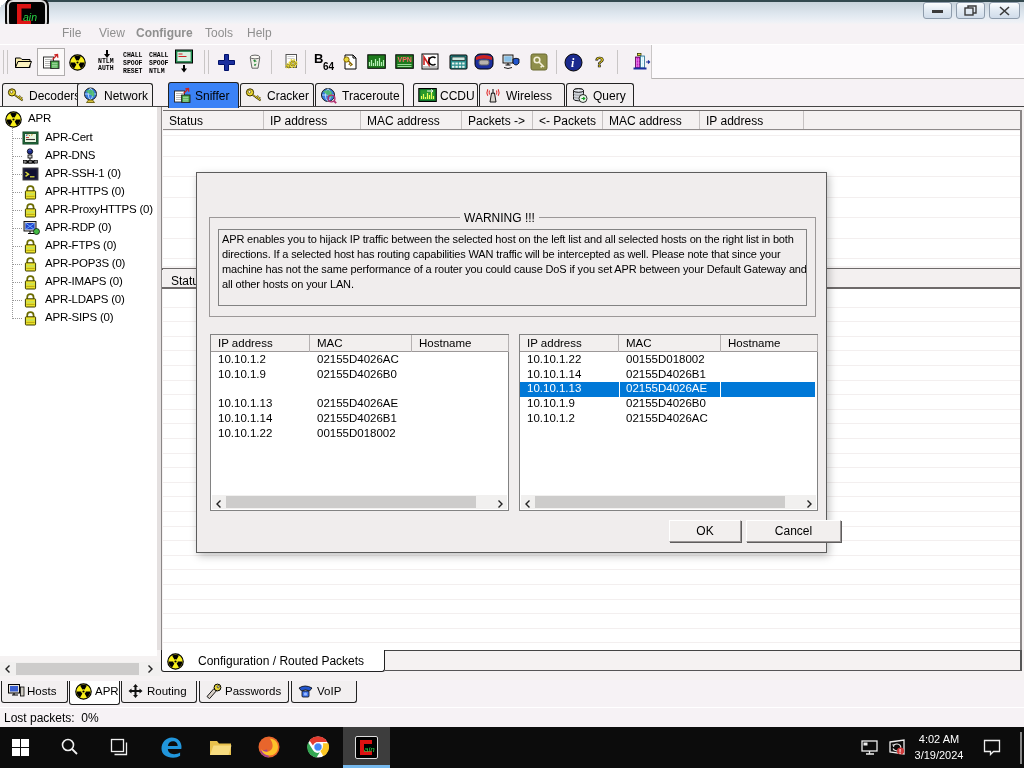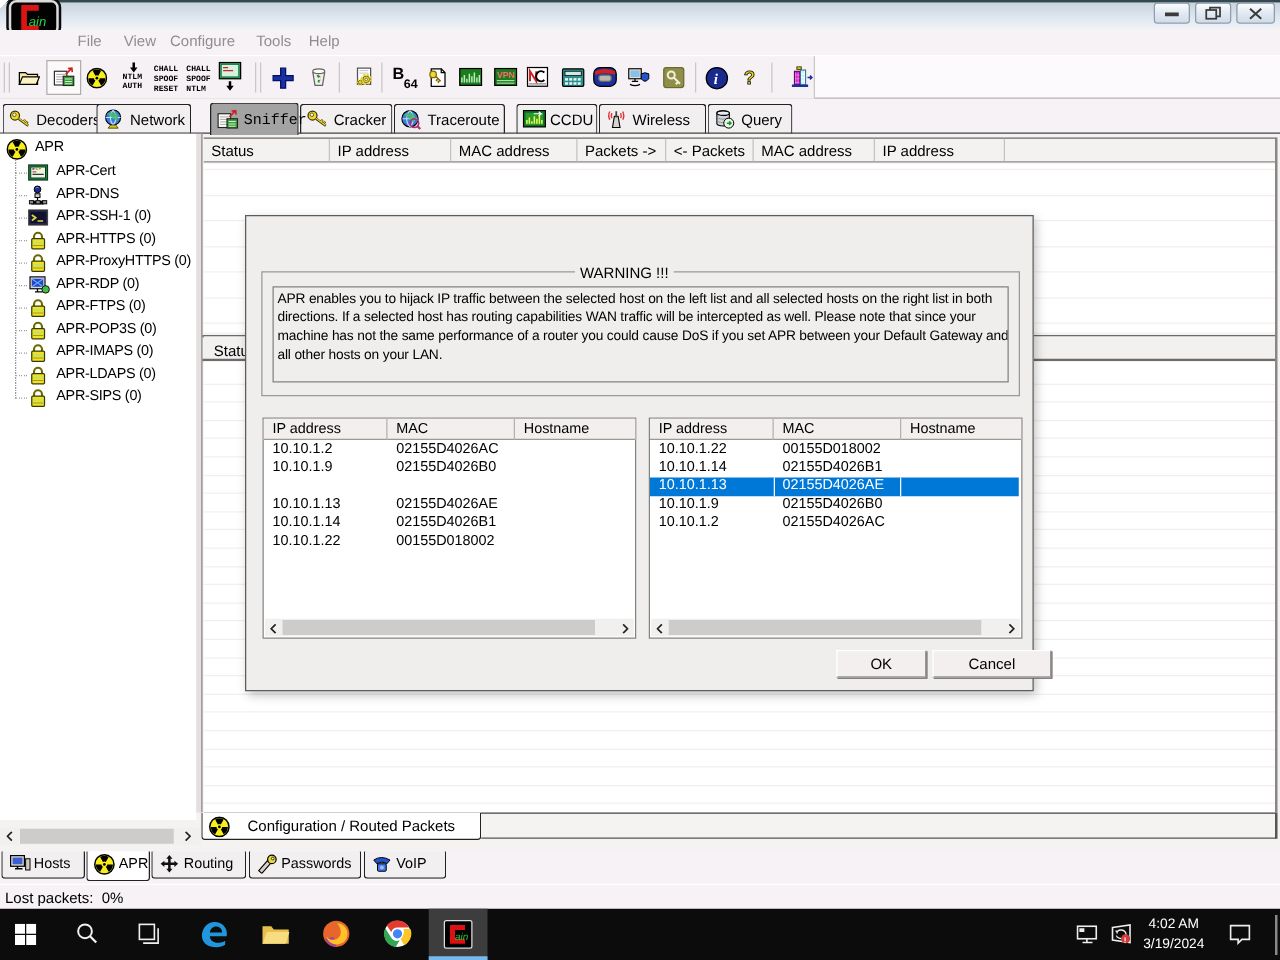--- a/index.html
+++ b/index.html
@@ -62,21 +62,21 @@
       <rect x="8" y="5" width="8" height="7" fill="none" stroke="#3a3a3a" stroke-width="1.4"></rect>
       <path d="M11 5 v-2 h8 v7 h-3" fill="none" stroke="#3a3a3a" stroke-width="1.4"></path>
     </svg></div>
 <div class="abs winbtn" style="left:989px;width:31px;"><svg width="29" height="15">
       <path d="M10 4 l9 8 M19 4 l-9 8" stroke="#3a3a3a" stroke-width="1.6"></path>
     </svg></div>
 
 <div class="abs" id="menubar">
   <span style="left:62px;">File</span>
   <span style="left:99px;">View</span>
-  <span style="left:136px;">Configure</span>
+  <span style="left:136px;font-weight:bold;">Configure</span>
   <span style="left:205px;">Tools</span>
   <span style="left:247px;">Help</span>
 </div>
 
 <div class="abs" id="toolbar">
   <div style="position:absolute;left:0;top:0;width:652px;height:34px;background:#f5f1f4;border-right:1px solid #c9c6c6;"></div>
   <div class="vsep" style="left:3px;"></div>
   <div class="vsep" style="left:7px;"></div>
   <div id="tbicons"></div>
 <div style="position: absolute; left: 14px; top: 9px;"><svg width="18" height="16" viewBox="0 0 18 16">
@@ -227,21 +227,21 @@
     </div>
     <div class="tab" style="left: 77px; width: 76px;">
       <div style="position: absolute; left: 4px; top: 3px; width: 18px; height: 18px;"><svg width="17" height="17" viewBox="0 0 17 17">
           <circle cx="8.5" cy="7" r="6" fill="#3a7de0" stroke="#000" stroke-width="0.9"></circle>
           <path d="M2.5 7 h12 M8.5 1 a9 9 0 0 1 0 12 M8.5 1 a9 9 0 0 0 0 12" stroke="#bfe0ff" stroke-width="0.9" fill="none"></path>
           <path d="M3.5 4 q5 -2.5 8 0 q2 3.5 0 6" fill="#4bbd66" opacity="0.85"></path>
           <path d="M6.5 13 h4 l2 2.5 h-8 z" fill="#d8c23a" stroke="#5a5000" stroke-width="0.8"></path>
         </svg></div>
       <div style="position: absolute; left: 26px; top: 5px; white-space: nowrap;">Network</div>
     </div>
-    <div class="tab" style="left: 168px; width: 71px; background: #a3a3a3; top: 2px; height: 26px; z-index: 5; font-family: Liberation Mono, monospace;">
+    <div class="tab" style="left: 168px; width: 71px; background: #3b82f6; top: 2px; height: 26px; z-index: 5;">
       <div style="position: absolute; left: 4px; top: 4px; width: 18px; height: 18px;"><svg width="18" height="17" viewBox="0 0 18 17">
           <rect x="1.5" y="4" width="10" height="11" fill="#fdfdfb" stroke="#222" stroke-width="0.9"></rect>
           <path d="M3 6.5 h7 M3 8.5 h7 M3 10.5 h7 M3 12.5 h7" stroke="#9a9a9a" stroke-width="0.7"></path>
           <rect x="8.6" y="8" width="8.4" height="7.4" fill="#3d9e3d" stroke="#222" stroke-width="0.9"></rect>
           <path d="M10 10.2 h5.5 M10 12.2 h5.5 M10 14 h5.5" stroke="#c8f4c8" stroke-width="0.9"></path>
           <path d="M10.5 6.5 L15.5 1.5 m-3.2 .3 l3.2 -.3 .3 3.2" stroke="#cc2222" stroke-width="1.3" fill="none"></path>
         </svg></div>
       <div style="position: absolute; left: 26px; top: 6px; white-space: nowrap;">Sniffer</div>
     </div>
     <div class="tab" style="left: 240px; width: 74px;">

